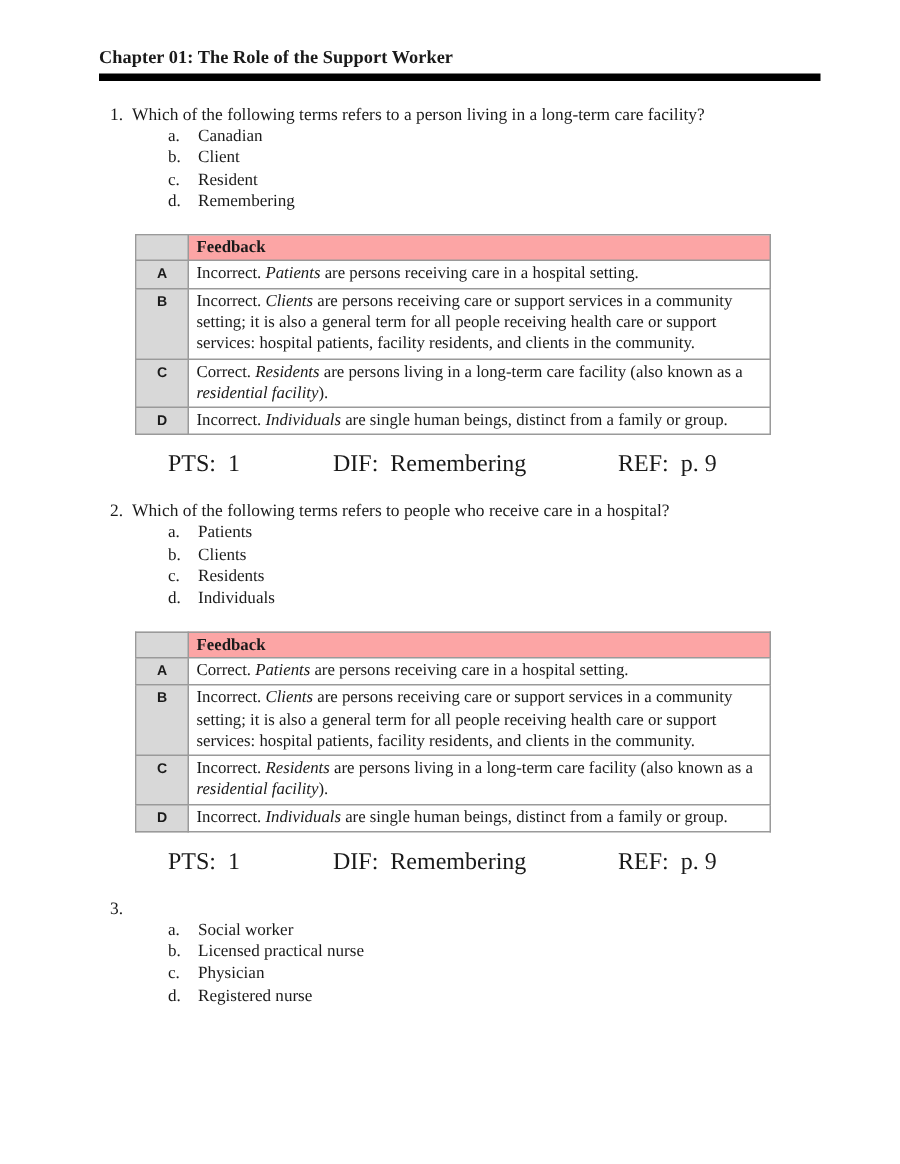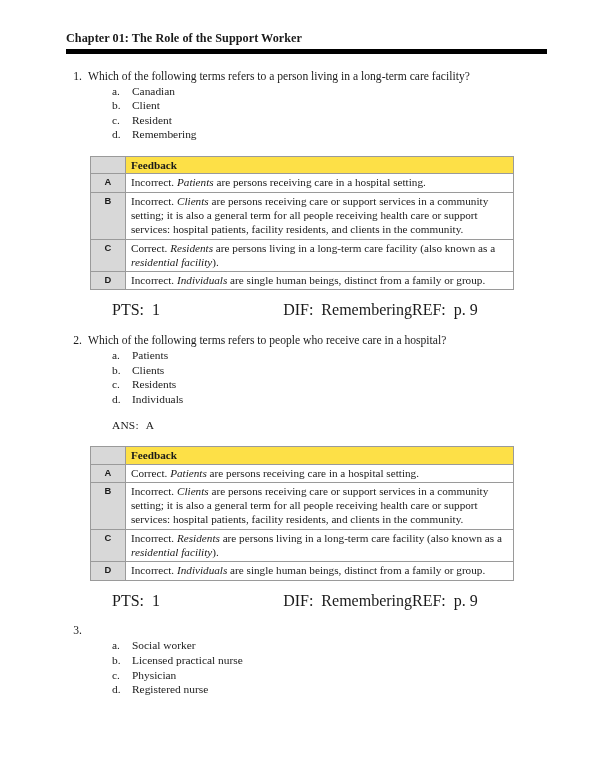--- a/index.html
+++ b/index.html
@@ -112,21 +112,21 @@
     border: 1px solid #9a9a9a;
     font-size: 11.2px;
     line-height: 14.3px;
     vertical-align: top;
     padding: 1px 5px 2px 5px;
   }
   .feedback-table .col-letter {
     width: 24px;
   }
   .feedback-table thead th {
-    background: #fde047;
+    background: #fca5a5;
     text-align: left;
     font-weight: bold;
     padding-top: 1px;
     padding-bottom: 1px;
   }
   .feedback-table thead th.col-letter { background: #d8d8d8; }
   .feedback-table tbody td.cell-letter {
     background: #d8d8d8;
     font-weight: bold;
     font-size: 9.4px;
@@ -142,21 +142,21 @@
 
   
   .meta-line {
     margin-top: 13px;
     padding-left: 46px;
     font-size: 16px;
     line-height: 14.6px;
     display: flex;
   }
   .meta-pts { width: 110px; flex: 0 0 110px; }
-  .meta-dif { width: 190px; flex: 0 0 190px; text-align: right; }
+  .meta-dif { width: 190px; flex: 0 0 190px; }
   .meta-ref { flex: 0 0 auto; }
   .meta-label { display: inline-block; }
   .meta-value { display: inline-block; padding-left: 8px; }
 </style>
 </head>
 <body>
 
 <div class="page">
 
   <div class="doc-header">
@@ -237,21 +237,20 @@
           </div>
           <div class="opt-row">
             <span class="opt-letter">c.</span>
             <span class="opt-text">Residents</span>
           </div>
           <div class="opt-row">
             <span class="opt-letter">d.</span>
             <span class="opt-text">Individuals</span>
           </div>
         </div>
-        <div class="ans-line"><span class="ans-label">ANS:</span><span class="ans-value">A</span></div>
         <table class="feedback-table">
           <thead>
             <tr>
               <th class="col-letter">&nbsp;</th>
               <th>Feedback</th>
             </tr>
           </thead>
           <tbody>
             <tr>
               <td class="cell-letter col-letter">A</td>

